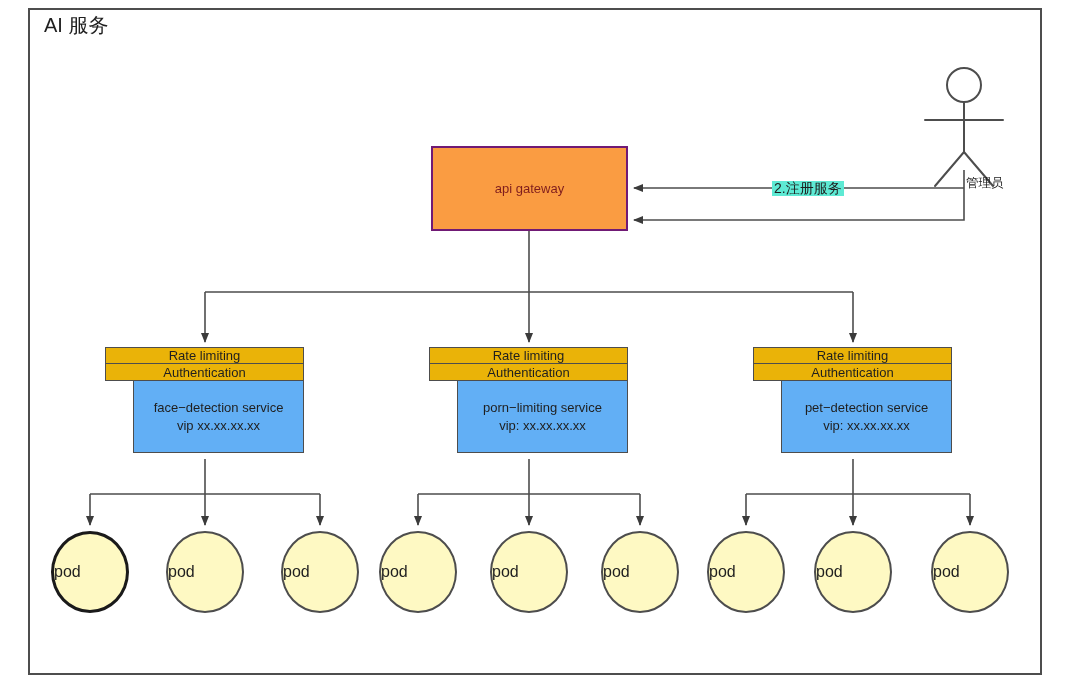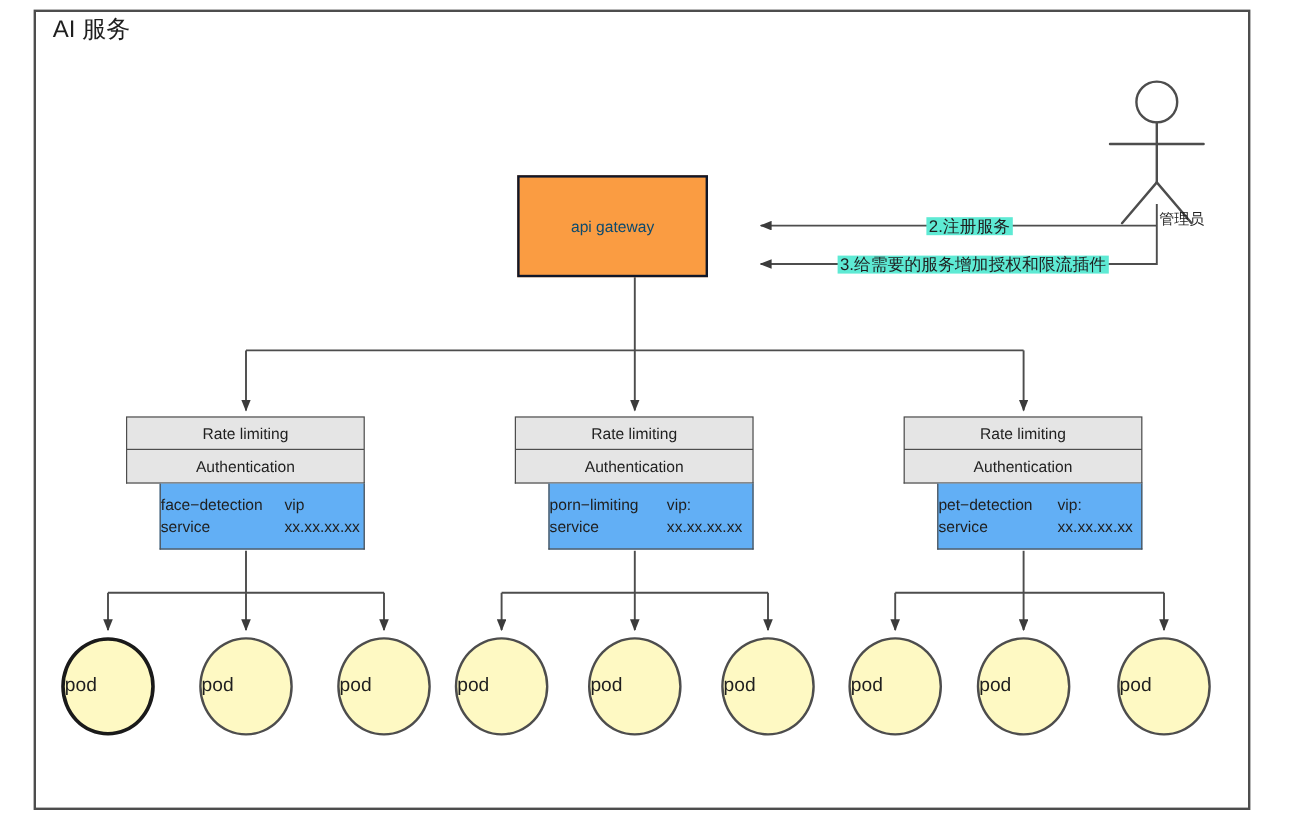--- a/index.html
+++ b/index.html
@@ -44,53 +44,53 @@
     font-size: 20px;
     line-height: 24px;
     color: #1f1f1f;
     white-space: nowrap;
   }
   
   .gateway {
     position: absolute;
     left: 431px;
     top: 146px;
-    width: 159px;
+    width: 197px;
     height: 85px;
     background: #fa9c42;
-    border: 2px solid #0f172a;
+    border: 2px solid #701a75;
     box-sizing: border-box;
     display: flex;
     align-items: center;
     justify-content: center;
     font-size: 13px;
-    color: #0c4a6e;
+    color: #7f1d1d;
   }
   
   .service {
     position: absolute;
     width: 199px;
     box-sizing: border-box;
   }
   .service .row {
     border: 1.5px solid #4d4d4d;
     box-sizing: border-box;
     display: flex;
     align-items: center;
     justify-content: center;
     font-size: 13px;
     color: #1f1f1f;
-    background: #e5e5e5;
-    height: 28px;
+    background: #eab308;
+    height: 17px;
   }
   .service .row + .row { border-top: none; }
   .service .row.body {
     background: #62aff5;
-    height: 55px;
-    flex-direction: row;
+    height: 72px;
+    flex-direction: column;
     line-height: 18px;
     border-top: none;
     margin-left: 28px;
   }
   
   .pod {
     position: absolute;
     width: 78px;
     height: 82px;
     border-radius: 50%;
@@ -177,21 +177,20 @@
   </svg>
 
   <div class="frame"></div>
   <div class="frame-title">AI 服务</div>
 
   <div class="gateway">
     <span>api gateway</span>
   </div>
 
   <div class="edge-label" style="left:772px; top:181px;">2.注册服务</div>
-  <div class="edge-label" style="left:698px; top:213px;">3.给需要的服务增加授权和限流插件</div>
   <div class="actor-label" style="left:938px; top:176px;padding-left:28px;">管理员</div>
 
   <div class="service" style="left:105px; top:347px;">
     <div class="row">
       <span>Rate limiting</span>
     </div>
     <div class="row">
       <span>Authentication</span>
     </div>
     <div class="row body">

